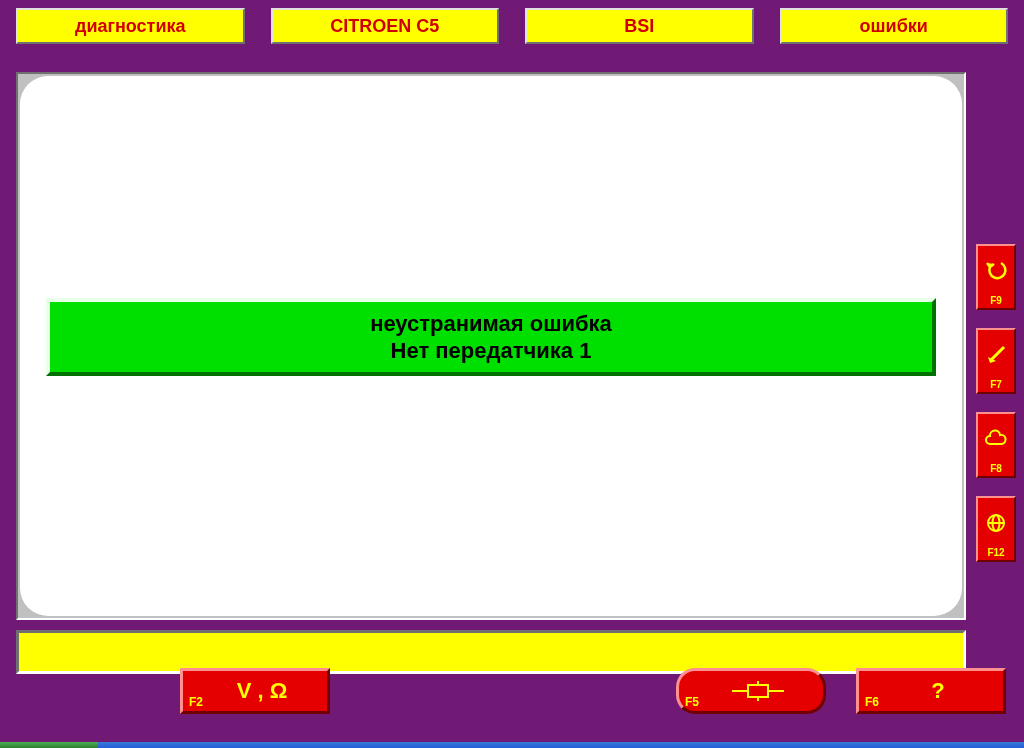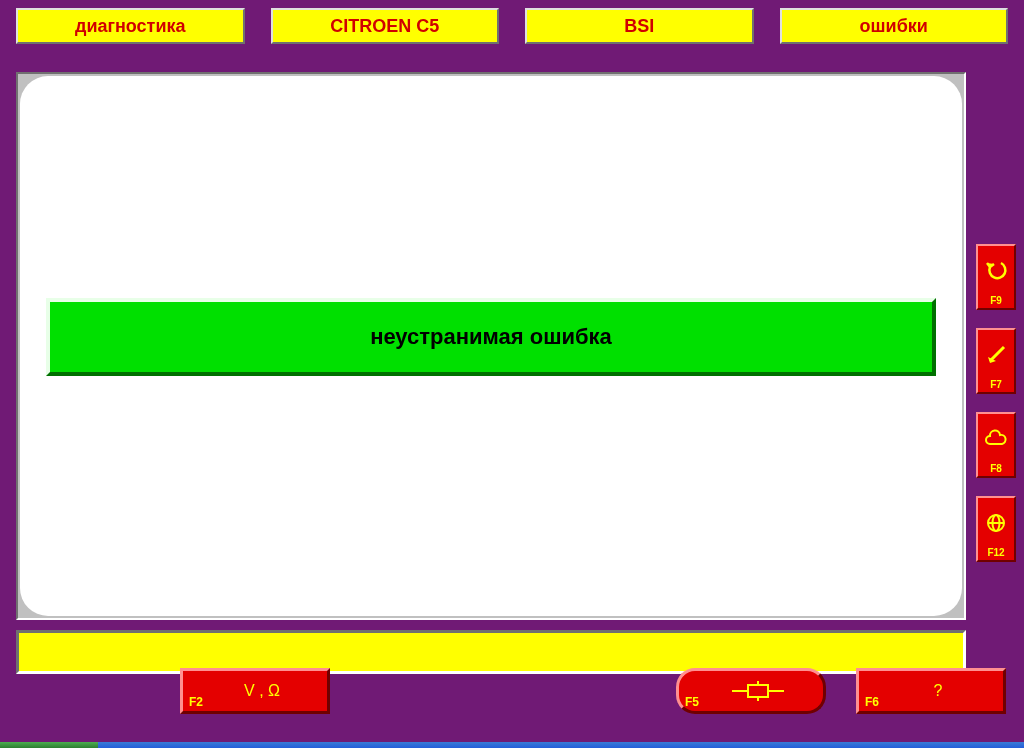--- a/index.html
+++ b/index.html
@@ -107,21 +107,21 @@
     position: absolute; top: 0; height: 46px;
     background: #e40000;
     border: 3px solid;
     border-color: #ff9090 #700000 #700000 #ff9090;
     color: #ffff00;
     display: flex; align-items: flex-end;
     cursor: pointer; padding: 2px 6px;
   }
   .bkey .cap { font-size: 12px; font-weight: bold; }
   .bkey .sym {
-    flex: 1; font-size: 16px; font-weight: normal;
+    flex: 1; font-size: 22px; font-weight: bold;
     display:flex; align-items:center; justify-content:center;
     height: 100%;
   }
 
   #bkey-f2 { left: 180px; width: 150px; }
   #bkey-f5 { left: 676px; width: 150px; border-radius: 19px; }
   #bkey-f6 { left: 856px; width: 150px; }
 
   
   .taskbar {
@@ -142,20 +142,21 @@
     <div class="crumb">диагностика</div>
     <div class="crumb">CITROEN C5</div>
     <div class="crumb">BSI</div>
     <div class="crumb">ошибки</div>
   </div>
 
   <div class="panel-outer">
     <div class="panel">
       <div class="error-bar">
         <div>неустранимая ошибка</div>
+        <div>Нет передатчика 1</div>
       </div>
     </div>
   </div>
 
   <div class="status-bar"></div>
 
   <div class="side-keys">
     <div class="fkey">
       <span class="icon">
         <svg width="24" height="24" viewBox="0 0 24 24" stroke-width="2.5">

